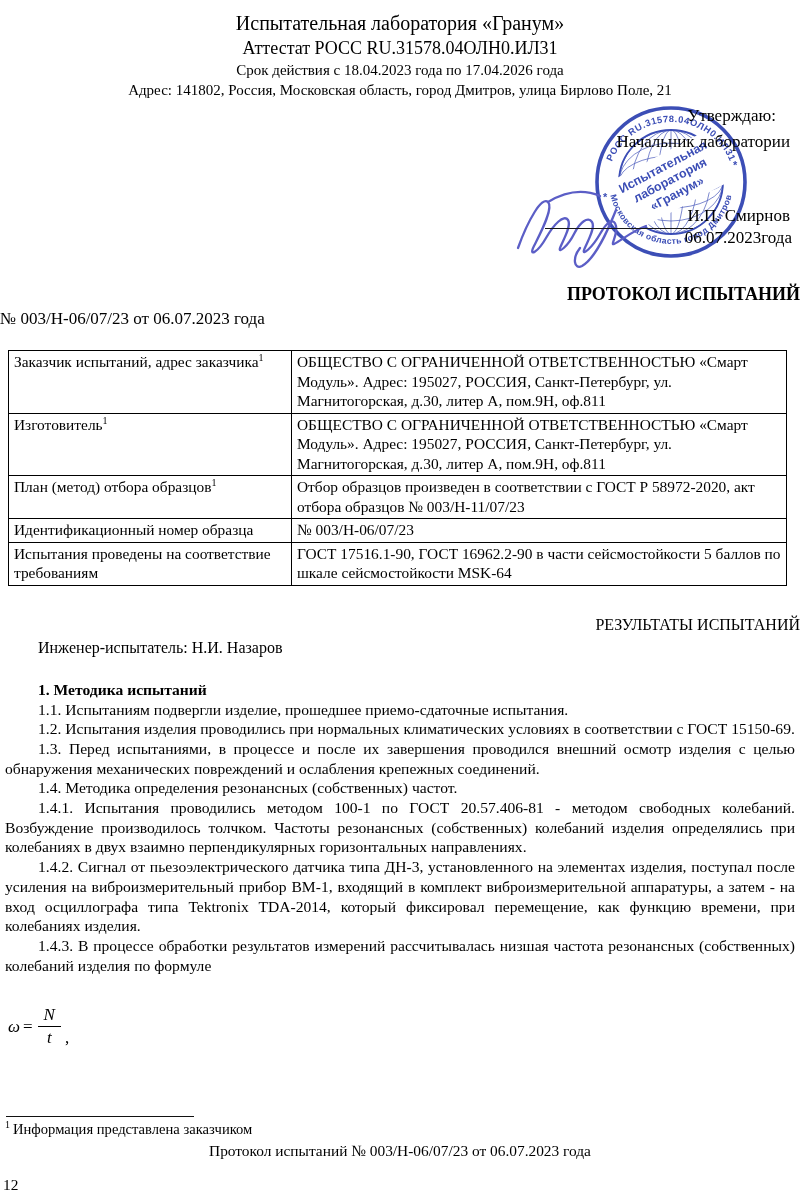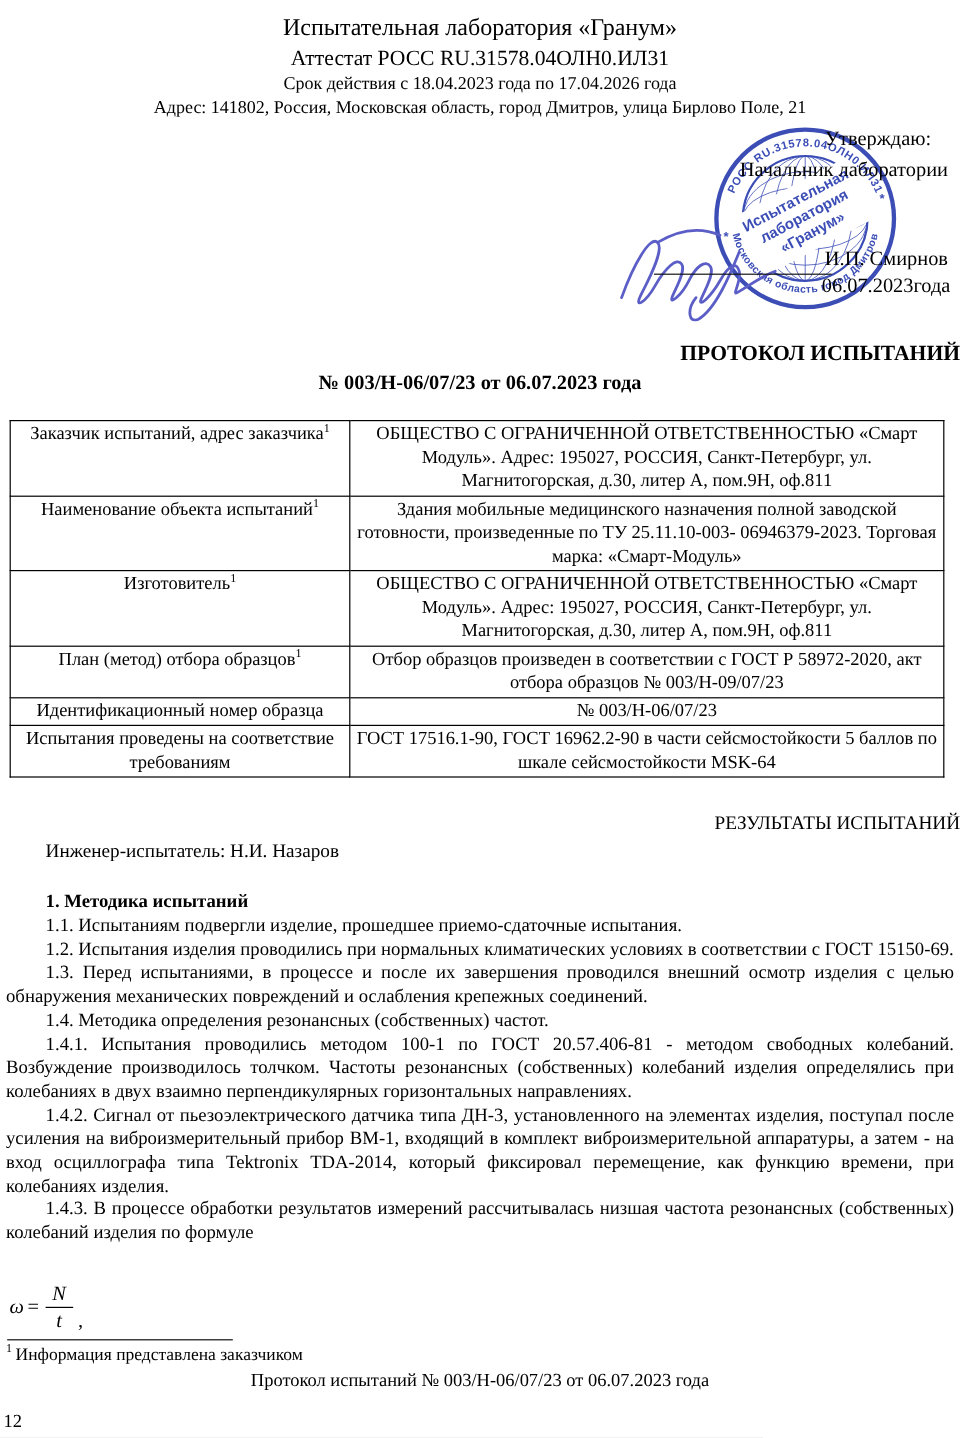--- a/index.html
+++ b/index.html
@@ -19,23 +19,23 @@
   .approve-label{position:absolute;right:24px;top:106px;font-size:17px;}
   .approve-pos{position:absolute;right:10px;top:132px;font-size:17px;}
   .approve-name{position:absolute;right:10px;top:206px;font-size:17px;}
   .approve-date{position:absolute;right:8px;top:228px;font-size:17px;}
   .stamp{position:absolute;left:592px;top:103px;}
   .signature{position:absolute;left:512px;top:186px;}
   .sig-line{position:absolute;left:545px;top:228px;width:148px;border-top:1.4px solid #161616;}
   
   .spacer-approval{height:182px;}
   .ptitle1{text-align:right;font-weight:bold;font-size:18px;line-height:24px;}
-  .ptitle2{text-align:center;font-weight:bold;font-size:17px;line-height:22px;margin-top:2px;}
+  .ptitle2{text-align:left;font-weight:normal;font-size:17px;line-height:22px;margin-top:2px;}
   
-  table.req{border-collapse:collapse;width:779px;margin:20px 0 0 8px;table-layout:fixed;text-align:center;}
+  table.req{border-collapse:collapse;width:779px;margin:20px 0 0 8px;table-layout:fixed;}
   table.req td{
     border:1.6px solid #000;vertical-align:top;
     font-size:15.4px;line-height:19.5px;padding:1px 5px 2px 5px;
   }
   td.lbl{width:272px;}
   sup{font-size:10px;line-height:0;}
   
   .res-head{text-align:right;font-size:16px;line-height:21px;margin-top:28px;}
   .engineer{font-size:16px;line-height:21px;margin:2px 5px 0 5px;text-indent:33px;}
   .sec-title{font-weight:bold;font-size:15.6px;line-height:20px;margin:22px 5px 0 5px;text-indent:33px;}
@@ -136,30 +136,26 @@
   <div class="ptitle1">ПРОТОКОЛ ИСПЫТАНИЙ</div>
   <div class="ptitle2">№ 003/Н-06/07/23 от 06.07.2023 года</div>
 
   <table class="req">
     <tbody>
       <tr>
         <td class="lbl"><span>Заказчик испытаний, адрес заказчика</span><sup>1</sup></td>
         <td>ОБЩЕСТВО С ОГРАНИЧЕННОЙ ОТВЕТСТВЕННОСТЬЮ «Смарт Модуль». Адрес: 195027, РОССИЯ, Санкт-Петербург, ул. Магнитогорская, д.30, литер А, пом.9Н, оф.811</td>
       </tr>
       <tr>
-        <td class="lbl"><span>Наименование объекта испытаний</span><sup>1</sup></td>
-        <td>Здания мобильные медицинского назначения полной заводской готовности, произведенные по ТУ 25.11.10-003- 06946379-2023. Торговая марка: «Смарт-Модуль»</td>
-      </tr>
-      <tr>
         <td class="lbl"><span>Изготовитель</span><sup>1</sup></td>
         <td>ОБЩЕСТВО С ОГРАНИЧЕННОЙ ОТВЕТСТВЕННОСТЬЮ «Смарт Модуль». Адрес: 195027, РОССИЯ, Санкт-Петербург, ул. Магнитогорская, д.30, литер А, пом.9Н, оф.811</td>
       </tr>
       <tr>
         <td class="lbl"><span>План (метод) отбора образцов</span><sup>1</sup></td>
-        <td>Отбор образцов произведен в соответствии с ГОСТ Р 58972-2020, акт отбора образцов № 003/Н-09/07/23</td>
+        <td>Отбор образцов произведен в соответствии с ГОСТ Р 58972-2020, акт отбора образцов № 003/Н-11/07/23</td>
       </tr>
       <tr>
         <td class="lbl"><span>Идентификационный номер образца</span><sup></sup></td>
         <td>№ 003/Н-06/07/23</td>
       </tr>
       <tr>
         <td class="lbl"><span>Испытания проведены на соответствие требованиям</span><sup></sup></td>
         <td>ГОСТ 17516.1-90, ГОСТ 16962.2-90 в части сейсмостойкости 5 баллов по шкале сейсмостойкости MSK-64</td>
       </tr>
     </tbody>

